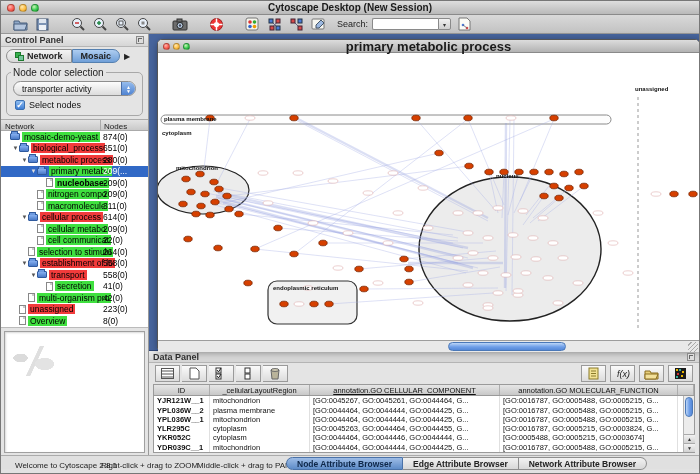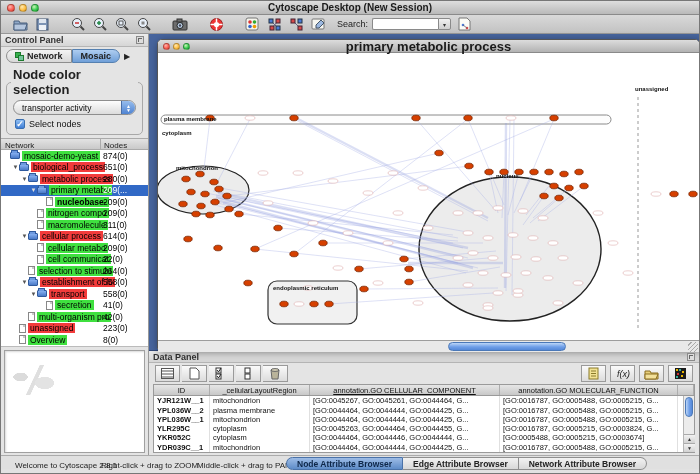--- a/index.html
+++ b/index.html
@@ -45,21 +45,21 @@
   .cp-tab { height:14px; display:flex; align-items:center; gap:3px; padding:0 8px; font-size:9px; font-weight:bold; color:#222;
             border:1px solid #8e8e8e; background:linear-gradient(#f4f4f4,#d8d8d8); }
   .cp-tab.first { border-radius:8px 0 0 8px; }
   .cp-tab.selected { background:linear-gradient(#aecdf0,#6f9fd8); border-color:#5580b0; border-radius:0 8px 8px 0; }
   .cp-tab-arrow { margin-left:4px; font-size:8px; color:#222; }
   .net-glyph { width:9px; height:9px; position:relative; display:inline-block; }
   .net-glyph::before { content:""; position:absolute; left:0; top:0; width:4px; height:4px; background:#37b24d; border:1px solid #1d7a2e; }
   .net-glyph::after { content:""; position:absolute; right:0; bottom:0; width:4px; height:4px; background:#74c69d; border:1px solid #1d7a2e; }
 
   fieldset.colorsel { margin:1px 5px 3px 5px; border:1px solid #a8a8a8; border-radius:5px; padding:2px 4px 3px 4px; }
-  fieldset.colorsel legend { font-size:13px; font-weight:bold; color:#222; padding:0 2px; }
+  fieldset.colorsel legend { font-size:10px; font-weight:normal; color:#222; padding:0 2px; }
   .combo { height:15px; margin:1px 2px 3px 2px; border:1px solid #8e8e8e; border-radius:8px; background:linear-gradient(#fdfdfd,#dcdcdc);
            display:flex; align-items:center; justify-content:space-between; padding-left:8px; overflow:hidden;}
   .combo .cval { font-size:8.5px; color:#111; }
   .combo .stepper { width:14px; height:15px; background:linear-gradient(#9cc1ef,#4a7fd0); border-left:1px solid #4a6fa8;
                     display:flex; flex-direction:column; align-items:center; justify-content:center; color:#fff; font-size:5px; line-height:4px; }
   .cb-row { display:flex; align-items:center; gap:4px; padding:1px 2px 2px 4px; }
   .cb { width:10px; height:10px; border-radius:2px; border:1px solid #3a6fb0; background:linear-gradient(#8fbef2,#3f7ed6);
         color:#fff; font-size:9px; line-height:9px; text-align:center; font-weight:bold; }
   .cb-label { font-size:9px; color:#111; }
 

